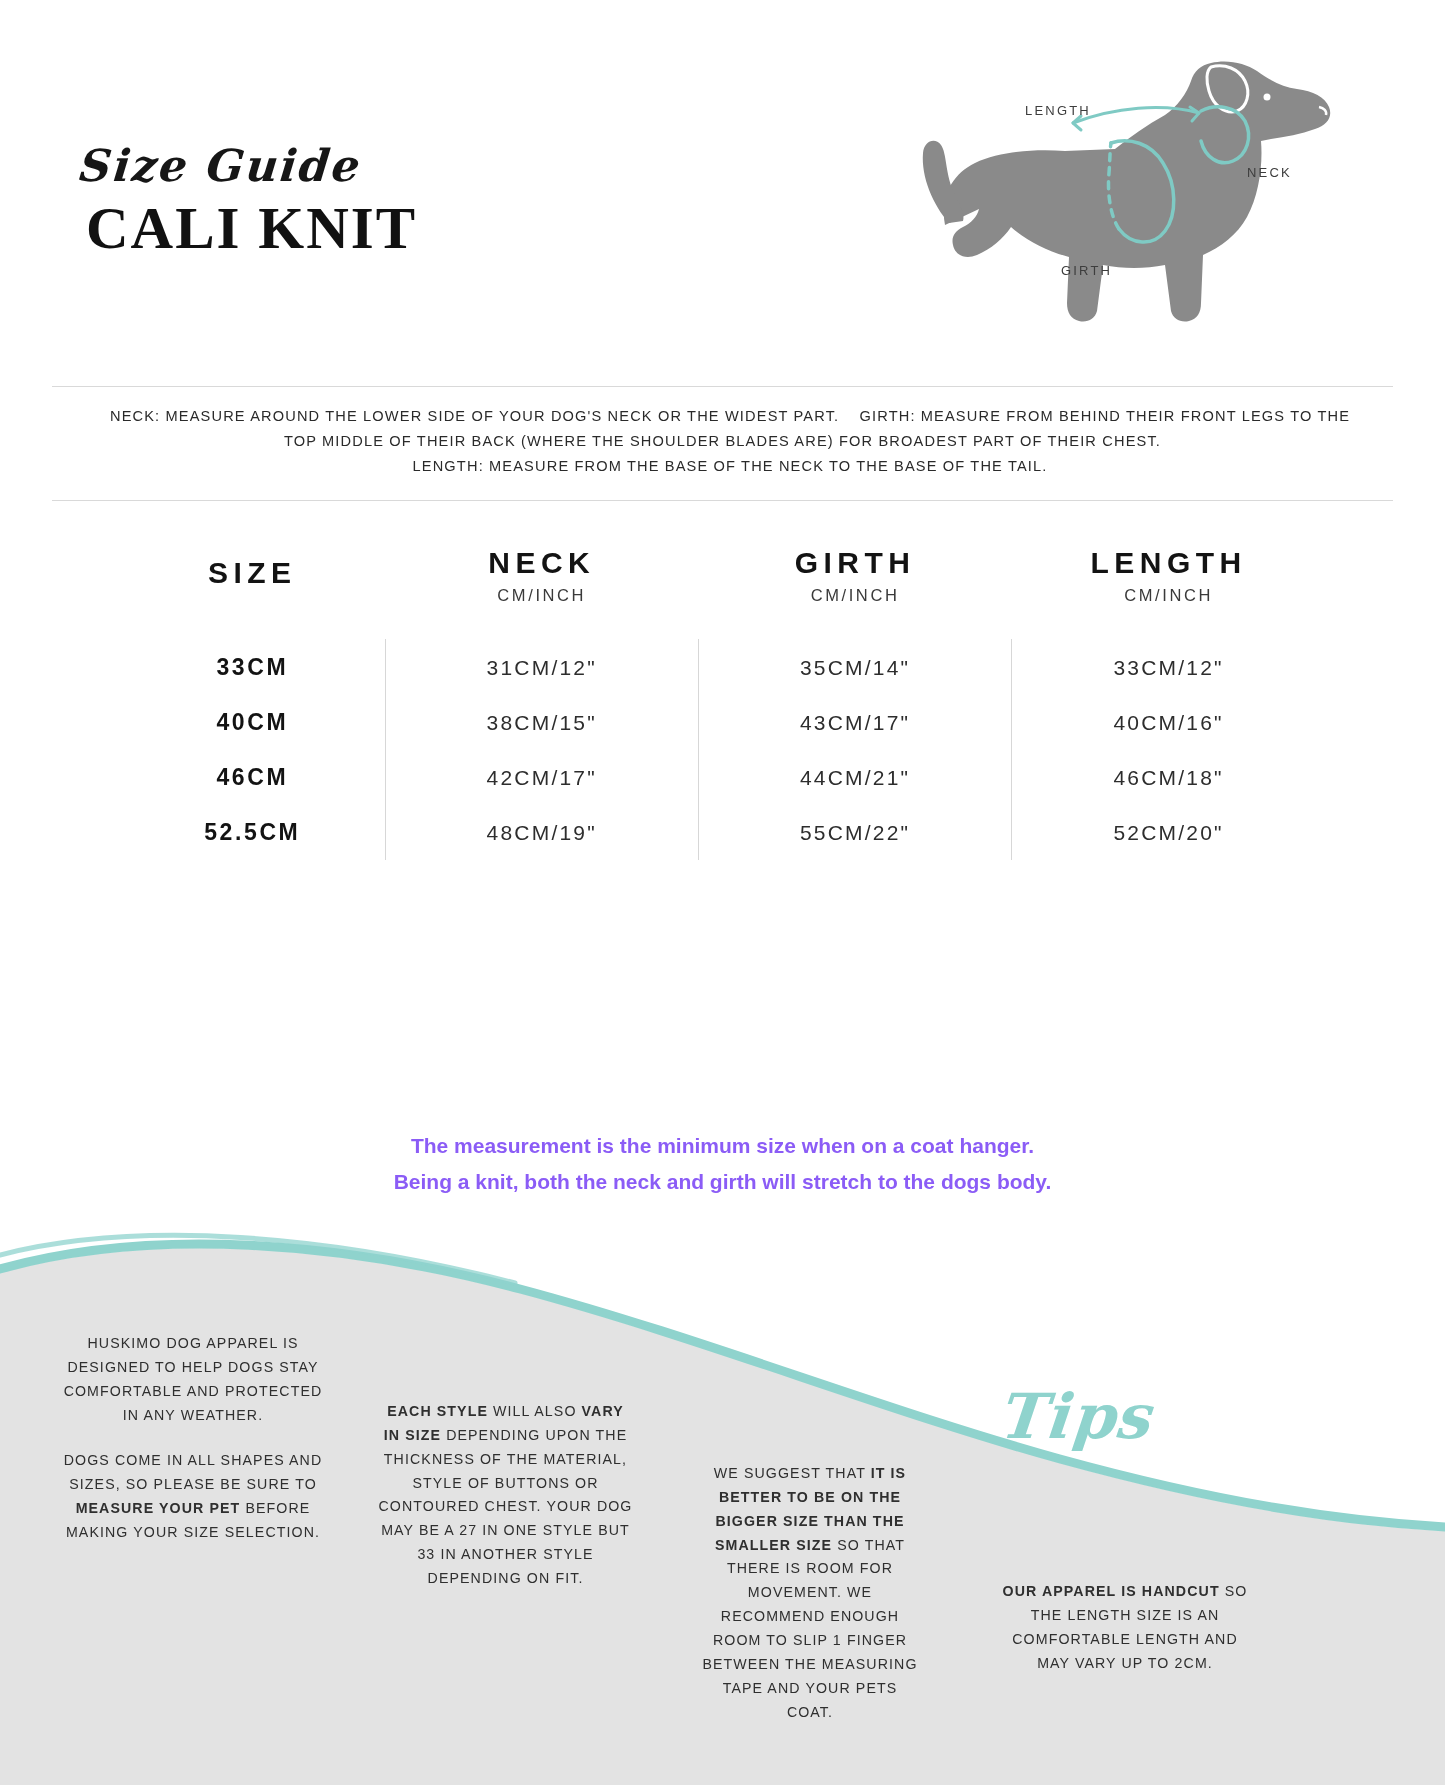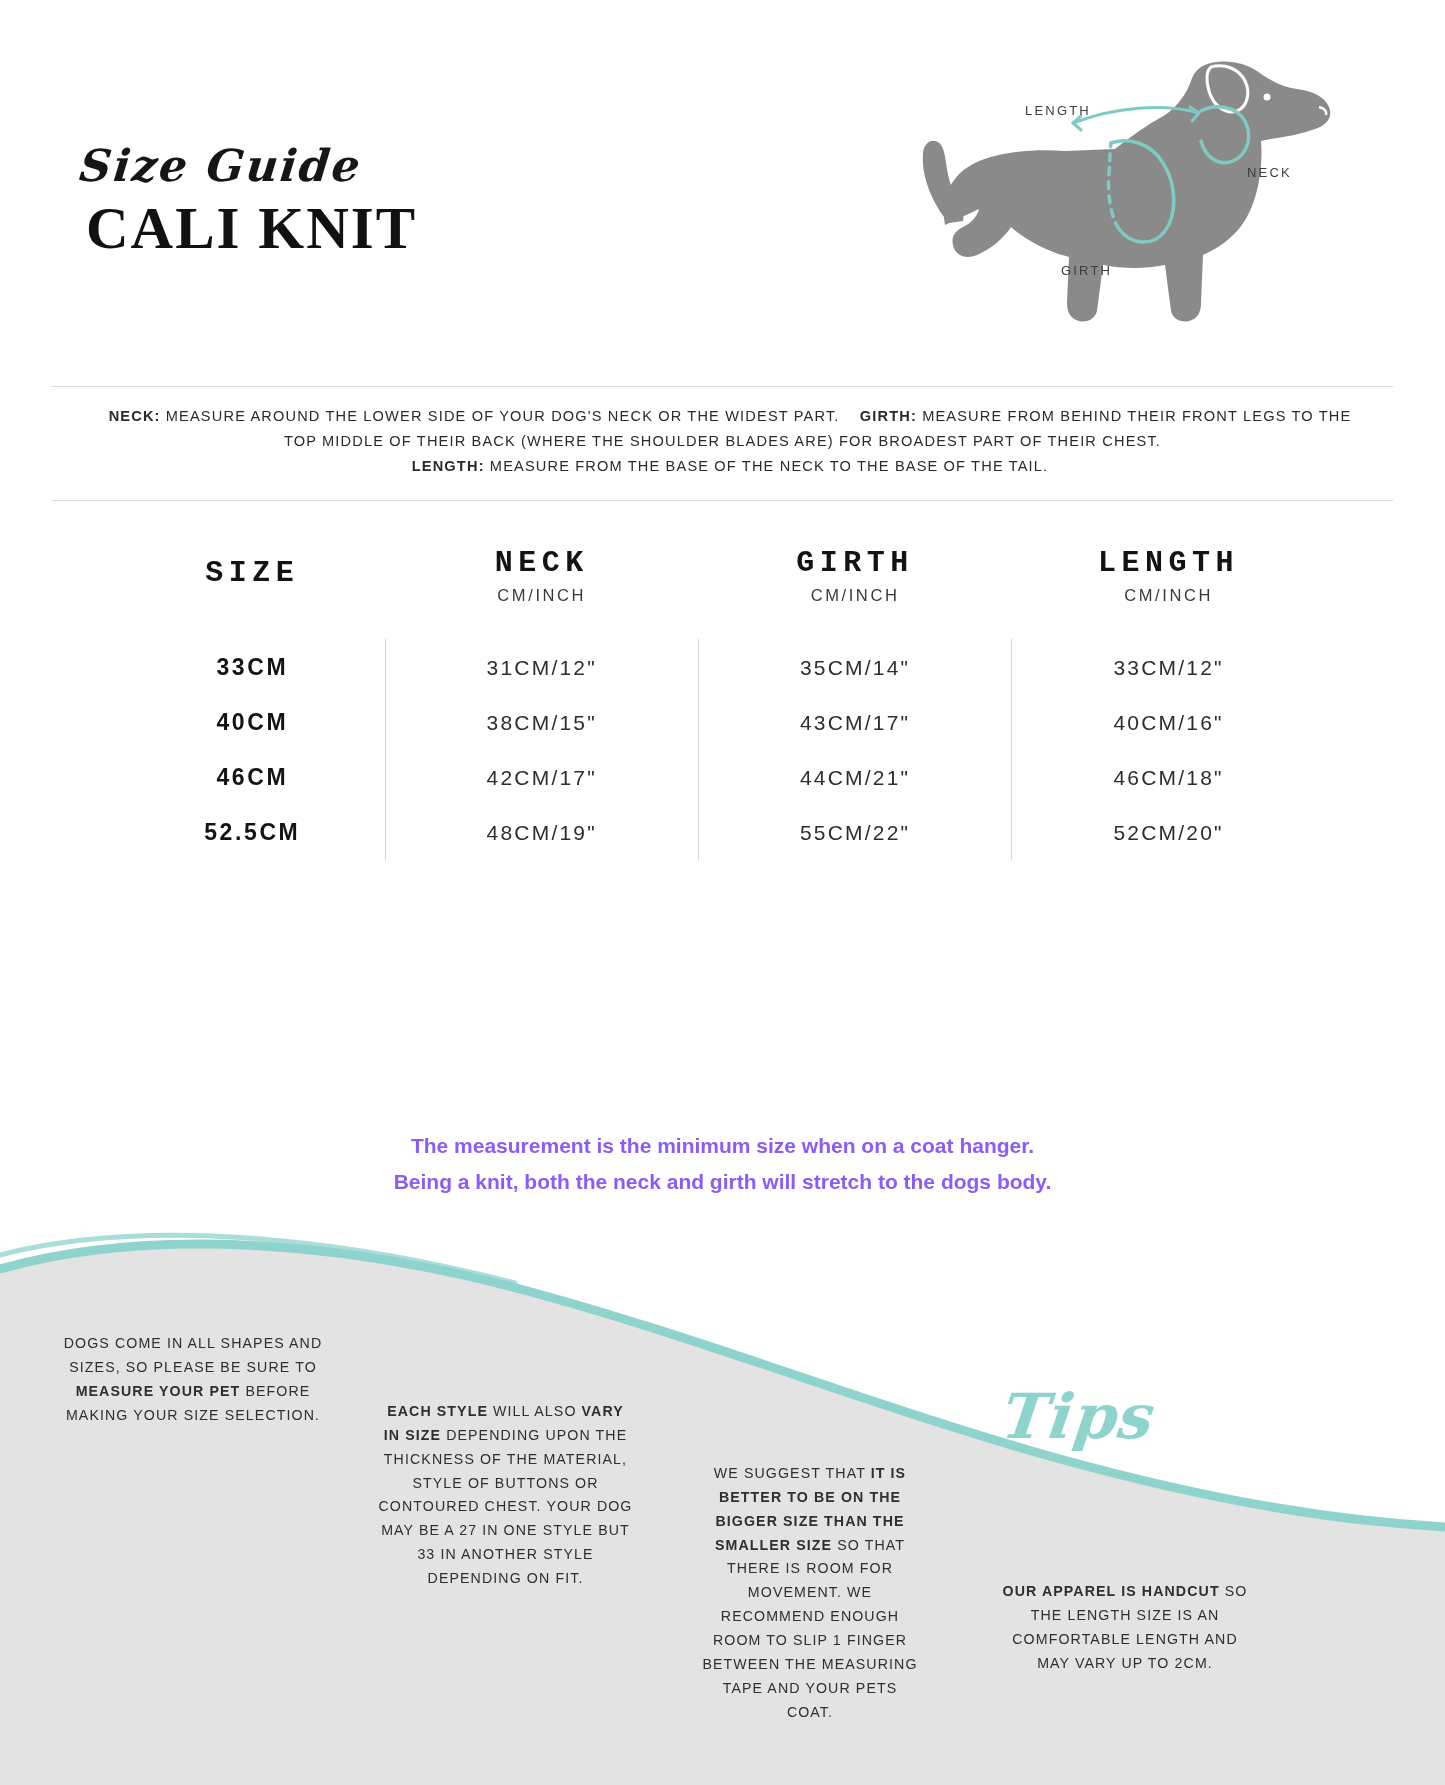--- a/index.html
+++ b/index.html
@@ -82,21 +82,21 @@
     position: absolute;
     top: 404px;
     left: 92px;
     right: 92px;
     text-align: center;
     font-size: 14.6px;
     letter-spacing: 1.15px;
     line-height: 1.72;
     color: #2a2a2a;
   }
-  .instructions b { font-weight: 700; padding-left: 15px; }
+  .instructions b { font-weight: 400; padding-left: 15px; }
 
   
   .table-wrap {
     position: absolute;
     top: 545px;
     left: 120px;
     width: 1205px;
   }
   .size-table {
     width: 100%;
@@ -108,21 +108,20 @@
   }
   .col-head {
     padding-bottom: 34px;
   }
   .col-head .ch-main {
     display: block;
     font-size: 30px;
     font-weight: 700;
     letter-spacing: 5.5px;
     color: #131313;
-    font-family: Liberation Mono, monospace;
   }
   .col-head .ch-sub {
     display: block;
     margin-top: 6px;
     font-size: 16.5px;
     letter-spacing: 2.6px;
     color: #3a3a3a;
     font-weight: 400;
   }
   .size-table td {
@@ -345,20 +344,21 @@
 <div class="band">
   <svg width="1445" height="560" viewBox="0 0 1445 560" preserveAspectRatio="none">
     <path d="M0,48 C150,6 340,20 520,68 C700,116 880,188 1060,238 C1220,282 1340,300 1445,306 L1445,560 L0,560 Z" fill="#e3e3e3"></path>
     <path d="M0,44 C150,2 340,16 520,64 C700,112 880,184 1060,234 C1220,278 1340,296 1445,302" fill="none" stroke="#8fd3cd" stroke-width="9" stroke-linecap="round"></path>
     <path d="M0,30 C140,-6 330,10 515,58" fill="none" stroke="#8fd3cd" stroke-width="5" stroke-linecap="round" opacity="0.75"></path>
   </svg>
   <div class="tips-script">Tips</div>
 </div>
 
 <div class="tip tip-1">
+  <p>HUSKIMO DOG APPAREL IS DESIGNED TO HELP DOGS STAY COMFORTABLE AND PROTECTED IN ANY WEATHER.</p>
   <p><span>DOGS COME IN ALL SHAPES AND SIZES, SO PLEASE BE SURE TO </span><b>MEASURE YOUR PET</b><span> BEFORE MAKING YOUR SIZE SELECTION.</span></p>
 </div>
 
 <div class="tip tip-2">
   <p><b>EACH STYLE</b><span> WILL ALSO </span><b>VARY IN SIZE</b><span> DEPENDING UPON THE THICKNESS OF THE MATERIAL, STYLE OF BUTTONS OR CONTOURED CHEST. YOUR DOG MAY BE A 27 IN ONE STYLE BUT 33 IN ANOTHER STYLE DEPENDING ON FIT.</span></p>
 </div>
 
 <div class="tip tip-3">
   <p><span>WE SUGGEST THAT </span><b>IT IS BETTER TO BE ON THE BIGGER SIZE THAN THE SMALLER SIZE</b><span> SO THAT THERE IS ROOM FOR MOVEMENT. WE RECOMMEND ENOUGH ROOM TO SLIP 1 FINGER BETWEEN THE MEASURING TAPE AND YOUR PETS COAT.</span></p>
 </div>

